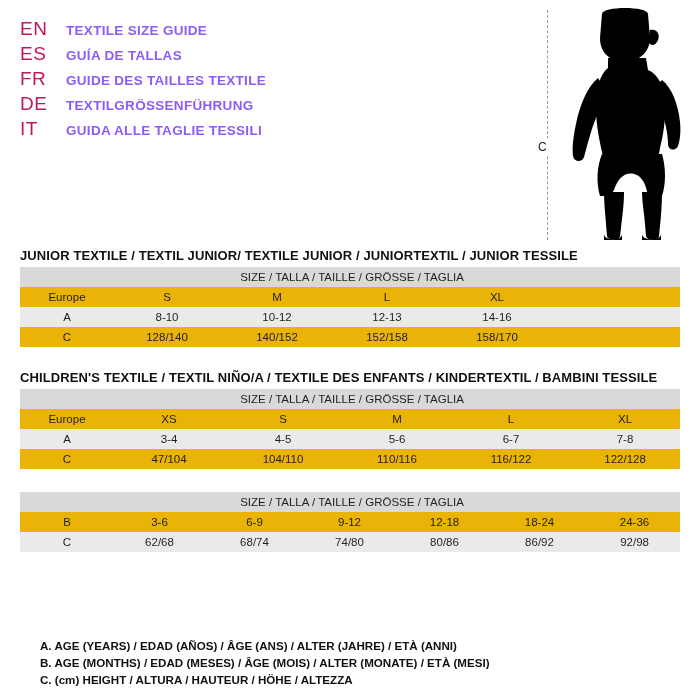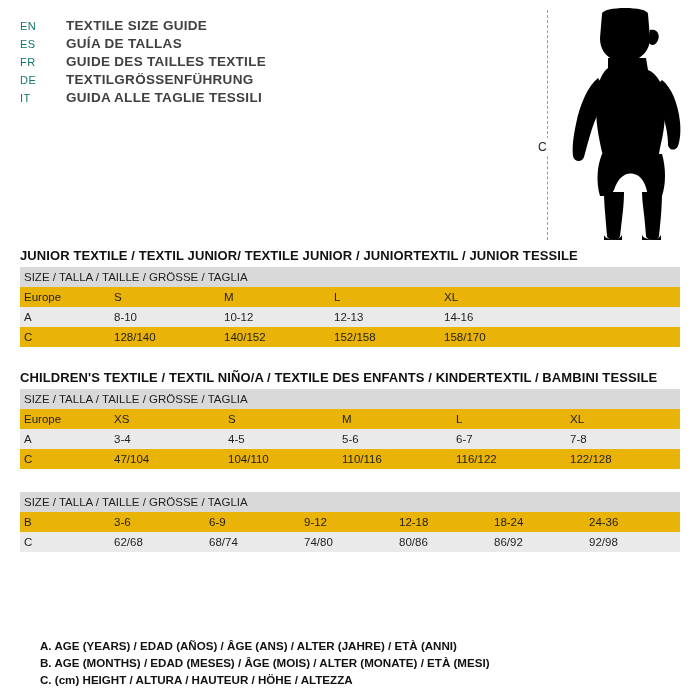--- a/index.html
+++ b/index.html
@@ -29,29 +29,29 @@
     left: 20px;
     width: 520px;
   }
   .header-row {
     display: flex;
     align-items: baseline;
     margin-bottom: 3px;
   }
   .lang-code {
     width: 46px;
-    font-size: 11px;
+    font-size: 19px;
     letter-spacing: 0.5px;
-    color: #0f766e;
+    color: #be185d;
   }
   .lang-title {
     font-size: 13.5px;
     font-weight: bold;
     letter-spacing: 0.3px;
-    color: #404040;
+    color: #8b5cf6;
   }
 
   
   .figure-area {
     position: absolute;
     top: 8px;
     left: 520px;
     width: 170px;
     height: 240px;
   }
@@ -97,20 +97,21 @@
   table.size {
     border-collapse: collapse;
     width: 660px;
     table-layout: fixed;
     font-size: 11.5px;
   }
   table.size td {
     padding: 3px 0 3px 4px;
     color: #1f1f1f;
     line-height: 14px;
+    text-align: center;
   }
   tr.head td {
     background: #d9d9d9;
     font-weight: normal;
   }
   tr.alt td {
     background: #eaeaea;
   }
   tr.plain td {
     background: #eab308;

